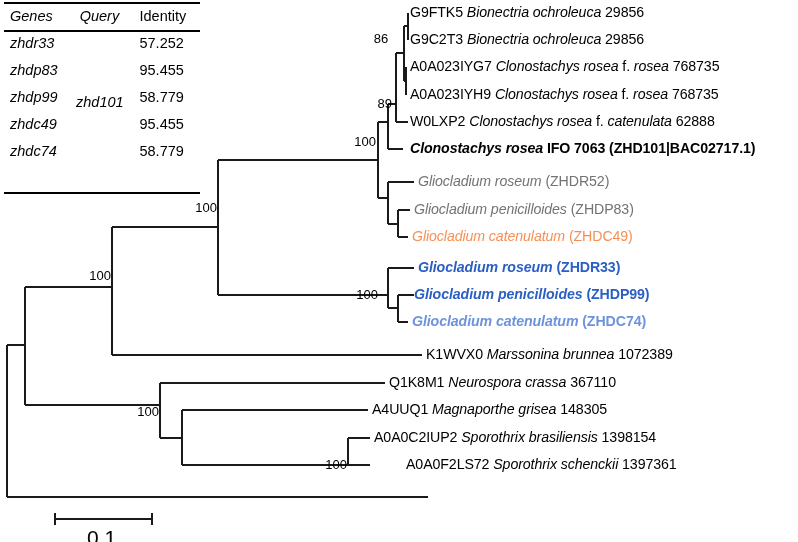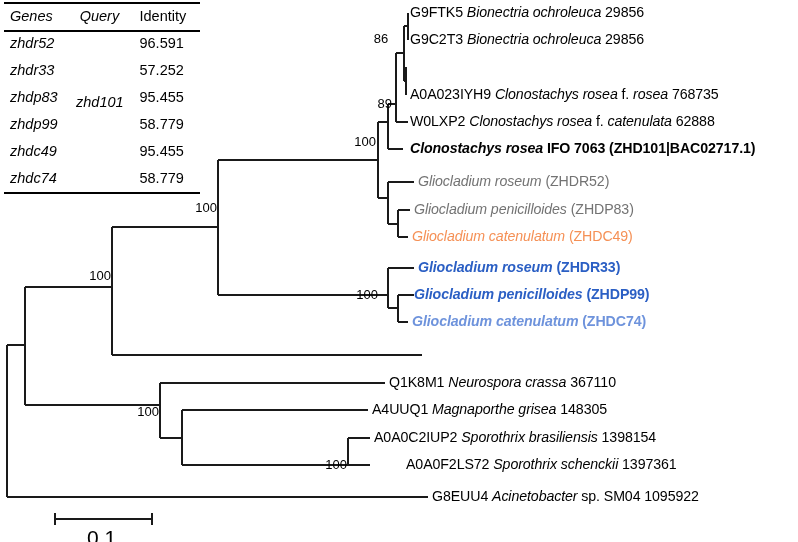--- a/index.html
+++ b/index.html
@@ -107,25 +107,20 @@
   <table class="idtable">
     <thead>
       <tr>
         <th class="c-gene">Genes</th>
         <th class="c-query">Query</th>
         <th class="c-ident">Identity</th>
       </tr>
     </thead>
     <tbody>
       <tr>
-        <td class="c-gene">zhdr52</td>
-        <td class="c-query"></td>
-        <td class="c-ident">96.591</td>
-      </tr>
-      <tr>
         <td class="c-gene">zhdr33</td>
         <td class="c-query"></td>
         <td class="c-ident">57.252</td>
       </tr>
       <tr>
         <td class="c-gene">zhdp83</td>
         <td class="c-query"></td>
         <td class="c-ident">95.455</td>
       </tr>
       <tr>
@@ -229,33 +224,34 @@
   <div class="boot" style="left:370px; top:96px;  width:22px;">89</div>
   <div class="boot" style="left:348px; top:134px; width:28px;">100</div>
   <div class="boot" style="left:189px; top:200px; width:28px;">100</div>
   <div class="boot" style="left:83px;  top:268px; width:28px;">100</div>
   <div class="boot" style="left:350px; top:287px; width:28px;">100</div>
   <div class="boot" style="left:131px; top:404px; width:28px;">100</div>
   <div class="boot" style="left:319px; top:457px; width:28px;">100</div>
 
   <div class="leaf plain" style="left:410px; top:5px;"><span>G9FTK5</span> <i>Bionectria ochroleuca</i> <span>29856</span></div>
   <div class="leaf plain" style="left:410px; top:32px;"><span>G9C2T3</span> <i>Bionectria ochroleuca</i> <span>29856</span></div>
+  <div class="leaf plain" style="left:410px; top:59px;"><span>A0A023IYG7</span> <i>Clonostachys rosea</i><span> f. </span><i>rosea</i> <span>768735</span></div>
   <div class="leaf plain" style="left:410px; top:87px;"><span>A0A023IYH9</span> <i>Clonostachys rosea</i><span> f. </span><i>rosea</i> <span>768735</span></div>
   <div class="leaf plain" style="left:410px; top:114px;"><span>W0LXP2</span> <i>Clonostachys rosea</i><span> f. </span><i>catenulata</i> <span>62888</span></div>
   <div class="leaf focus" style="left:410px; top:141px;"><i>Clonostachys rosea</i> <span>IFO 7063 (ZHD101|BAC02717.1)</span></div>
 
   <div class="leaf orange" style="left:418px; top:174px;"><i>Gliocladium roseum</i> <span>(ZHDR52)</span></div>
   <div class="leaf orange" style="left:414px; top:202px;"><i>Gliocladium penicilloides</i> <span>(ZHDP83)</span></div>
   <div class="leaf orangel" style="left:412px; top:229px;"><i>Gliocladium catenulatum</i> <span>(ZHDC49)</span></div>
 
   <div class="leaf blue" style="left:418px; top:260px;"><i>Gliocladium roseum</i> <span>(ZHDR33)</span></div>
   <div class="leaf blue" style="left:414px; top:287px;"><i>Gliocladium penicilloides</i> <span>(ZHDP99)</span></div>
   <div class="leaf bluel" style="left:412px; top:314px;"><i>Gliocladium catenulatum</i> <span>(ZHDC74)</span></div>
 
+  <div class="leaf plain" style="left:426px; top:347px;"><span>K1WVX0</span> <i>Marssonina brunnea</i> <span>1072389</span></div>
   <div class="leaf plain" style="left:389px; top:375px;"><span>Q1K8M1</span> <i>Neurospora crassa</i> <span>367110</span></div>
   <div class="leaf plain" style="left:372px; top:402px;"><span>A4UUQ1</span> <i>Magnaporthe grisea</i> <span>148305</span></div>
   <div class="leaf plain" style="left:374px; top:430px;"><span>A0A0C2IUP2</span> <i>Sporothrix brasiliensis</i> <span>1398154</span></div>
   <div class="leaf plain" style="left:374px; top:457px;margin-left:32px;"><span>A0A0F2LS72</span> <i>Sporothrix schenckii</i> <span>1397361</span></div>
-  <div class="leaf plain" style="left:432px; top:489px;"><span>G8EUU4</span> <i>Acinetobacter</i><span> sp. </span><span>SM04 1095922</span></div>
 
   <div class="scalelabel" style="left:87px; top:526px;">0.1</div>
 
 </div>
 
 </body></html>

